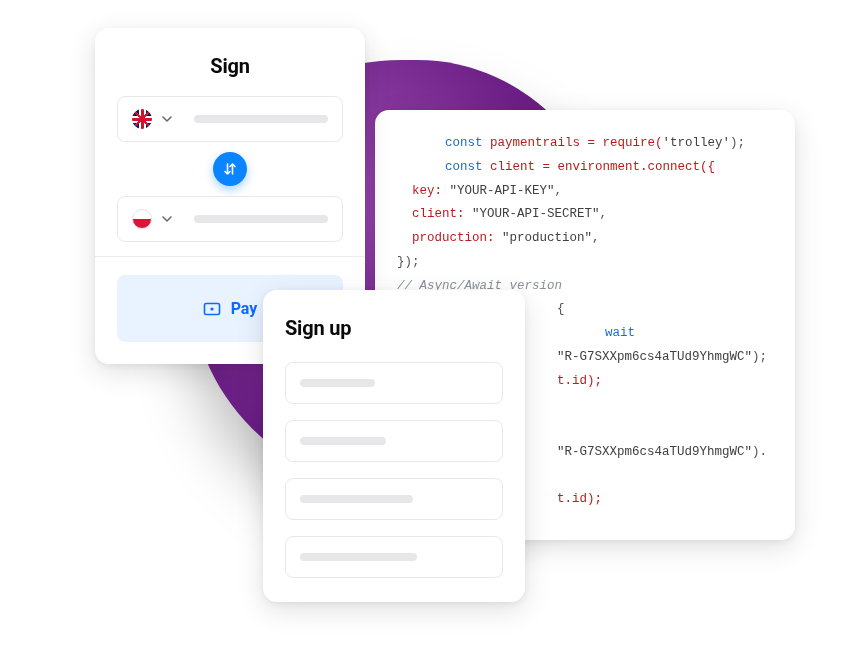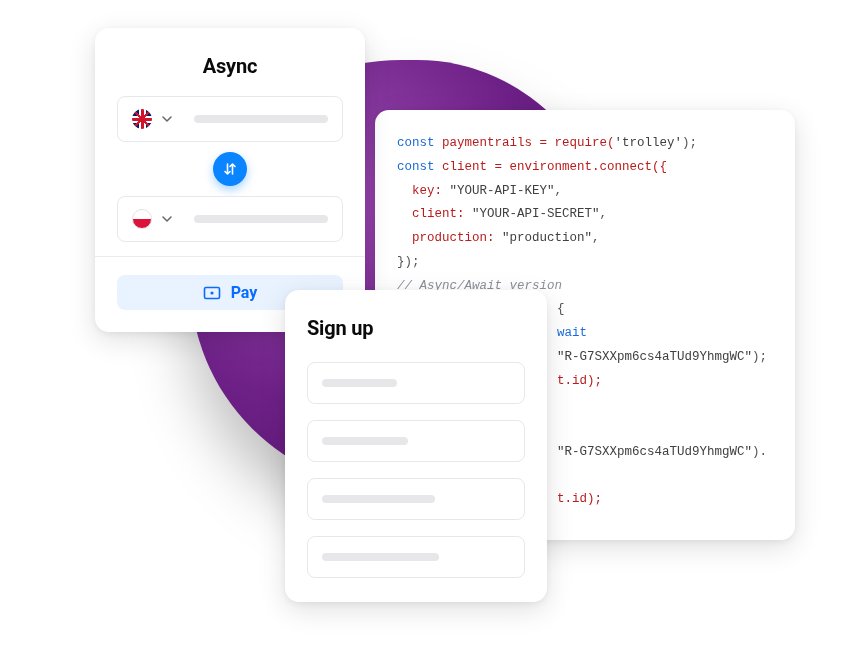--- a/index.html
+++ b/index.html
@@ -113,36 +113,36 @@
   }
   .divider {
     height: 1px;
     background: #ececef;
     margin: 6px -22px 18px -22px;
   }
   .pay-btn {
     background: #e9f3ff;
     color: #0a6bff;
     border-radius: 8px;
-    padding: 8px 0;
+    padding: 24px 0;
     text-align: center;
     font-weight: 700;
     font-size: 16px;
     display: flex;
     align-items: center;
     justify-content: center;
     gap: 10px;
     cursor: pointer;
   }
   .pay-icon{
     width:18px;height:18px;
   }
   
   .signup-card {
-    left: 285px;
+    left: 263px;
     top: 290px;
     width: 262px;
     padding: 26px 22px 24px 22px;
   }
   .signup-title {
     font-size: 20px;
     font-weight: 700;
     color: #0a0a0a;
     margin-bottom: 22px;
     letter-spacing: -0.2px;
@@ -169,21 +169,21 @@
     overflow: hidden;
   }
   pre.code {
     margin: 0;
     font-family: ui-monospace, SFMono-Regular, Menlo, Consolas, "Liberation Mono", monospace;
     font-size: 12.5px;
     line-height: 1.9;
     white-space: pre;
     color: #444;
   }
-  .tok-kw   { color: #1a6bd6; }
+  .tok-kw   { color: #1a6bd6; margin-left: 48px; }
   .tok-str  { color: #404040; }
   .tok-cmt  { color: #8a8f98; font-style: italic; }
   .tok-id   { color: #b91c1c; }
   .tok-pun  { color: #555; }
   .gap-left { display:inline-block; width: 160px; }
 </style>
 </head>
 <body>
 <div class="stage">
 
@@ -204,21 +204,21 @@
 
 
 <span class="gap-left"></span><span class="tok-str">"R-G7SXXpm6cs4aTUd9YhmgWC"</span><span class="tok-pun">).</span>
 
 <span class="gap-left"></span><span class="tok-id">t.id);</span>
 
 <span class="gap-left"></span><span class="tok-id"> err);</span></pre>
   </div>
 
   <div class="card trade-card">
-    <div class="trade-title">Async</div>
+    <div class="trade-title">Sign</div>
 
     <div class="currency-field">
       <span class="flag flag-uk"></span>
       <svg class="chevron" viewBox="0 0 10 6">
           <path d="M1 1l4 4 4-4" fill="none" stroke="#666" stroke-width="1.5" stroke-linecap="round" stroke-linejoin="round"></path>
         </svg>
       <span class="placeholder-bar"></span>
     </div>
 
     <div class="swap-btn">

